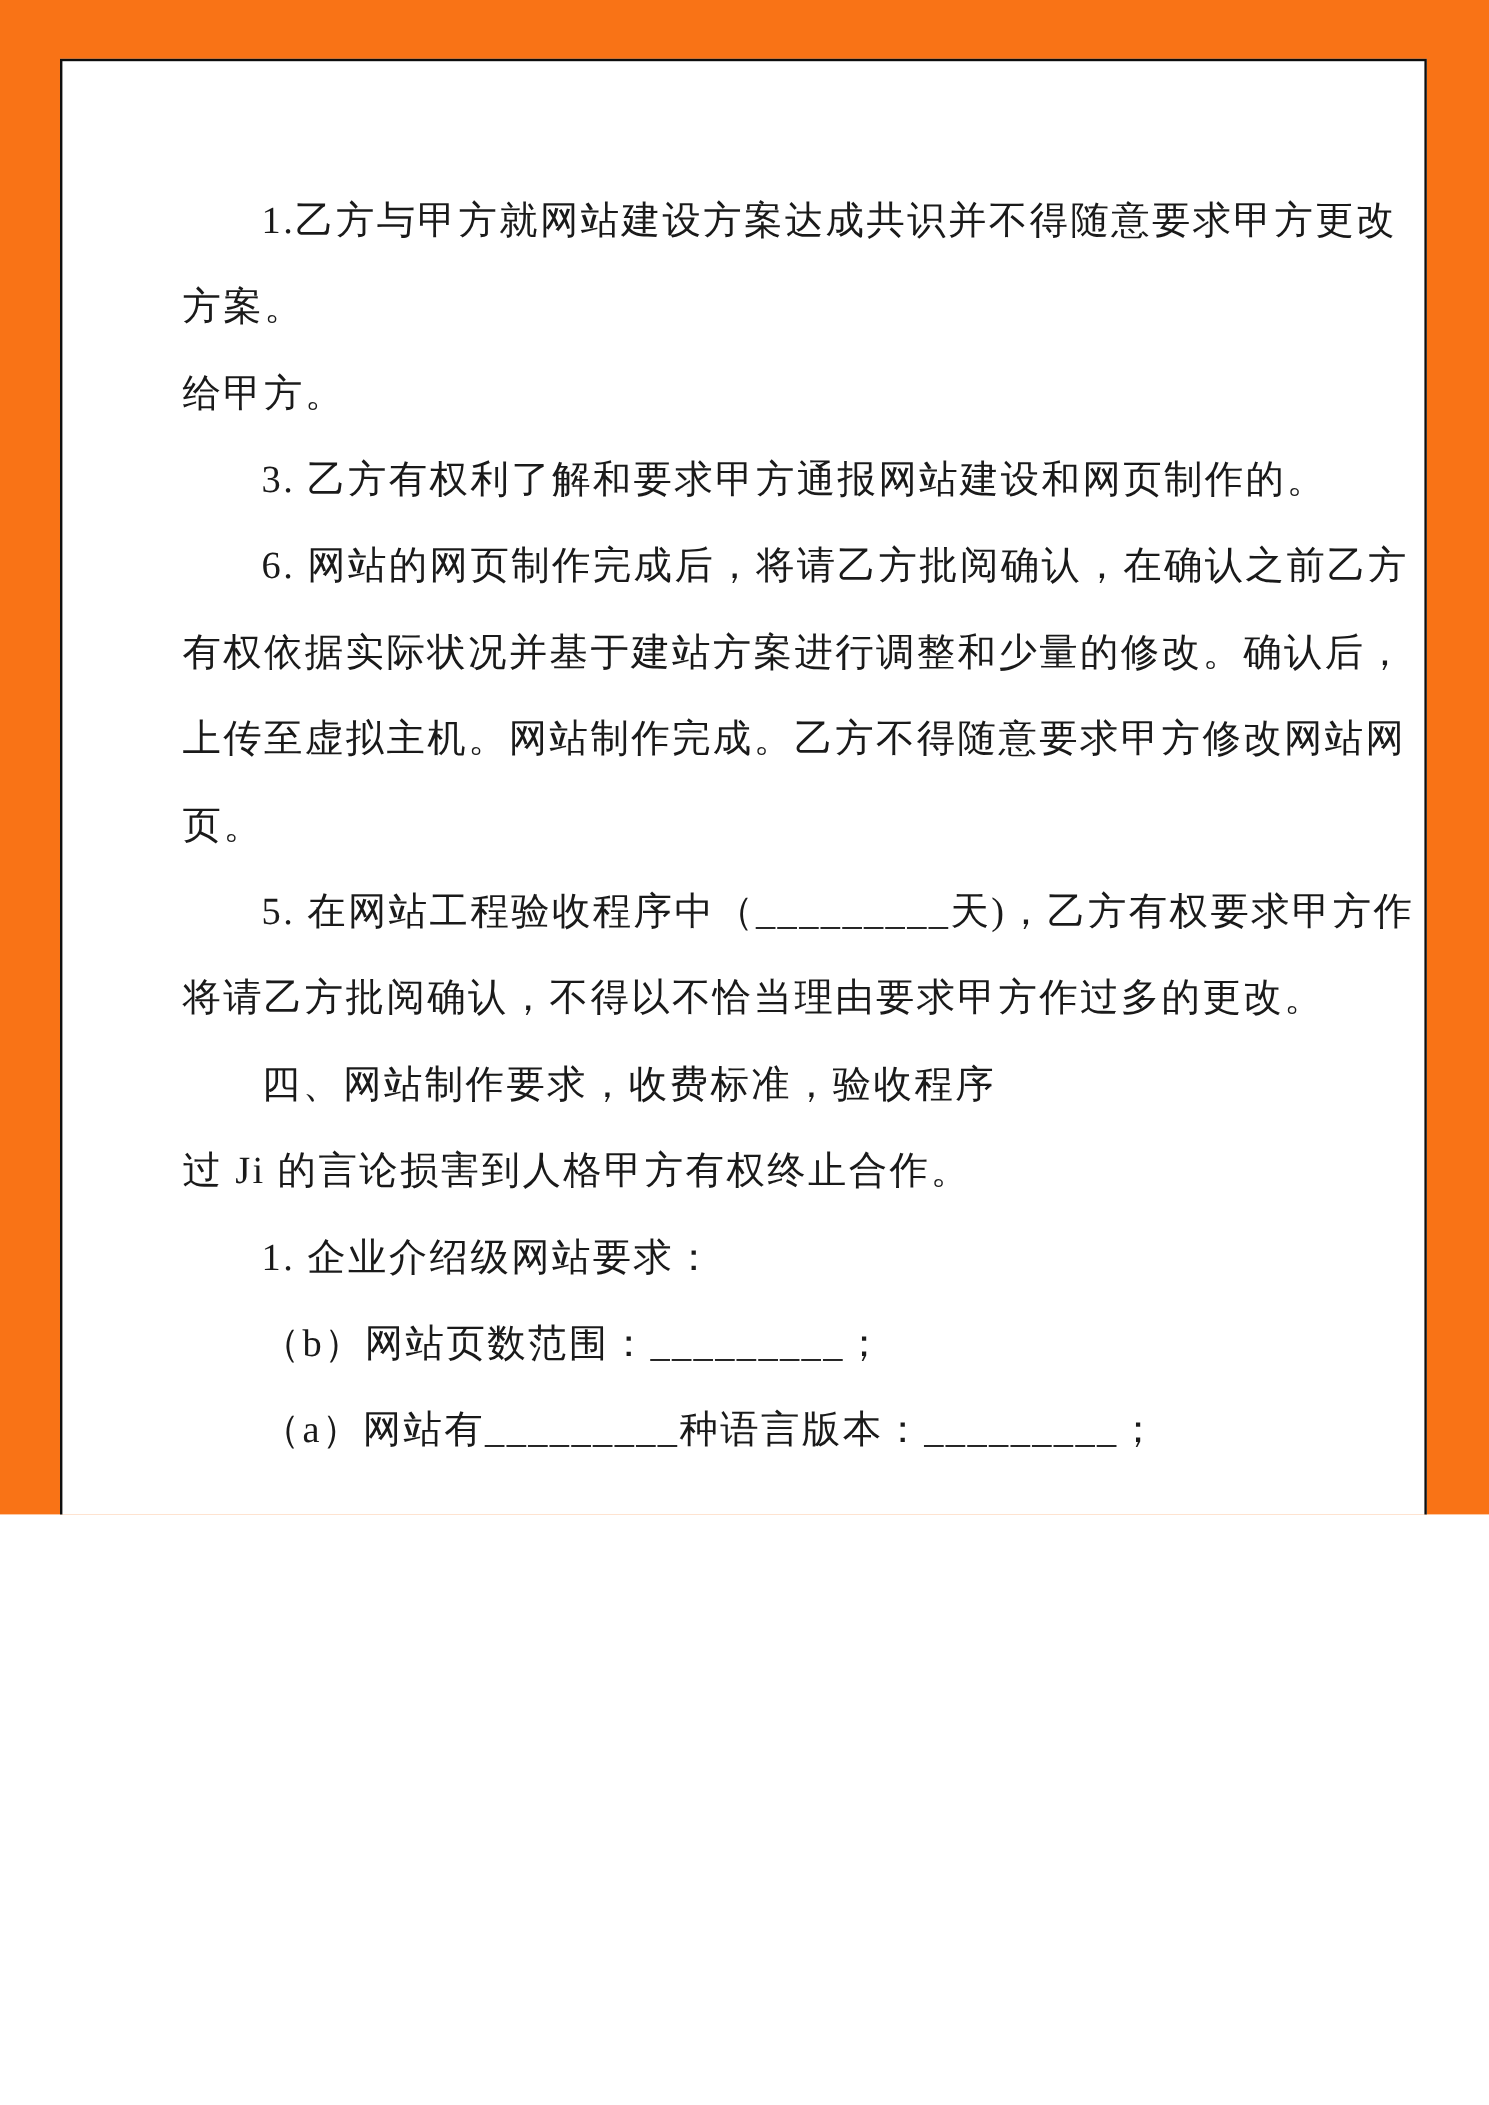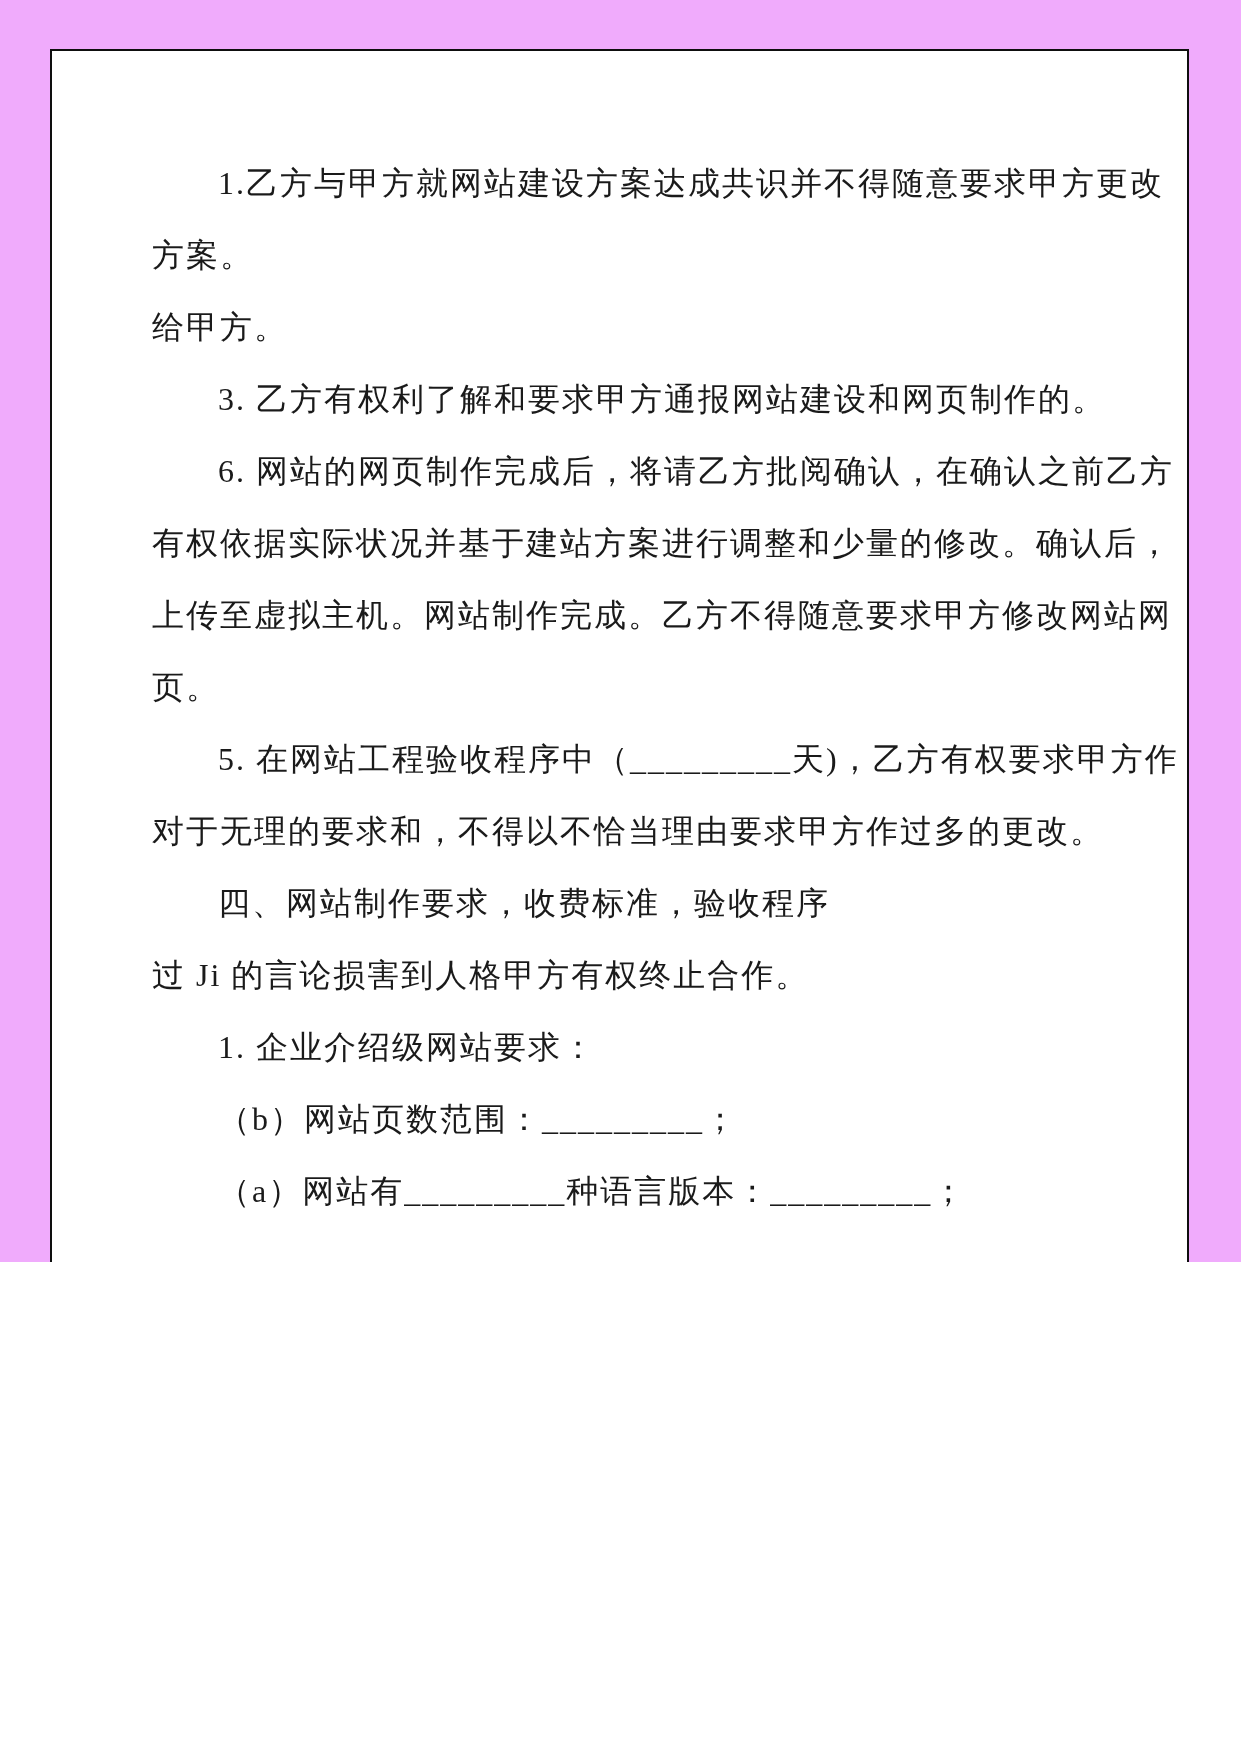--- a/index.html
+++ b/index.html
@@ -4,21 +4,21 @@
 <style>
   html, body { margin: 0; padding: 0; background: #ffffff; }
   body {
     width: 1241px; height: 1754px;
     font-family: "Liberation Serif", serif;
     color: #161616;
   }
   .page {
     position: relative;
     width: 1241px; height: 1262px;
-    background: #f0abfc;
+    background: #f97316;
     overflow: hidden;
   }
   .frame {
     position: absolute;
     left: 50px; top: 49px;
     width: 1135px; height: 1649px;
     border: 2px solid #0e0e0e;
     background: #ffffff;
   }
   .body-text {
@@ -54,21 +54,21 @@
     <div class="body-text" id="body-lines">
         <div class="line indent">1.乙方与甲方就网站建设方案达成共识并不得随意要求甲方更改</div>
         <div class="line">方案。</div>
         <div class="line">给甲方。</div>
         <div class="line indent">3. 乙方有权利了解和要求甲方通报网站建设和网页制作的。</div>
         <div class="line indent">6. 网站的网页制作完成后，将请乙方批阅确认，在确认之前乙方</div>
         <div class="line">有权依据实际状况并基于建站方案进行调整和少量的修改。确认后，</div>
         <div class="line">上传至虚拟主机。网站制作完成。乙方不得随意要求甲方修改网站网</div>
         <div class="line">页。</div>
         <div class="line indent">5. 在网站工程验收程序中（_________天)，乙方有权要求甲方作</div>
-        <div class="line">对于无理的要求和，不得以不恰当理由要求甲方作过多的更改。</div>
+        <div class="line">将请乙方批阅确认，不得以不恰当理由要求甲方作过多的更改。</div>
         <div class="line indent">四、网站制作要求，收费标准，验收程序</div>
         <div class="line">过 Ji 的言论损害到人格甲方有权终止合作。</div>
         <div class="line indent">1. 企业介绍级网站要求：</div>
         <div class="line indent">（b）网站页数范围：_________；</div>
         <div class="line indent">（a）网站有_________种语言版本：_________；</div>
       </div>
     <div class="footer">
       <span class="pnum">第5页</span><span class="pnum">共14页</span>
     </div>
   </div>

